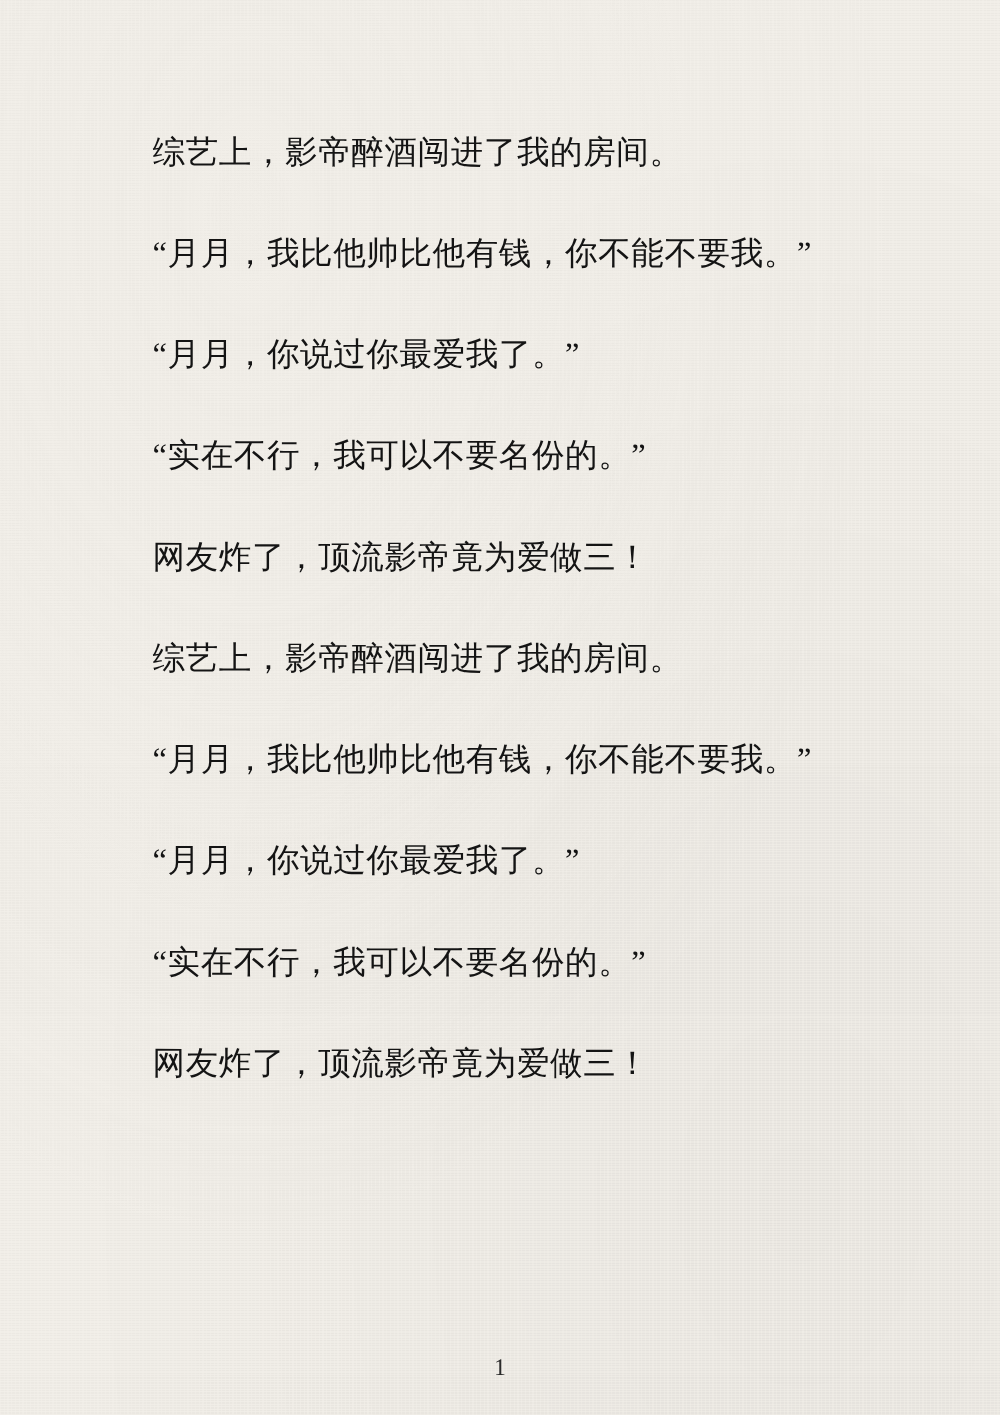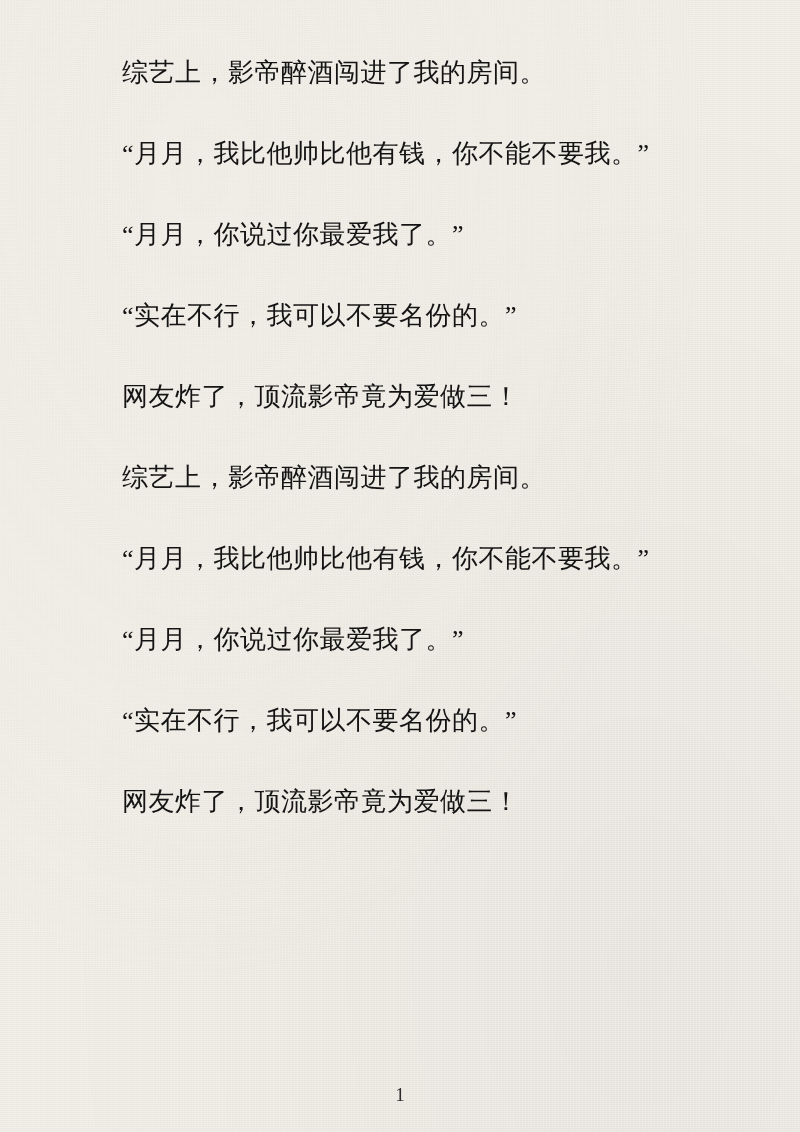--- a/index.html
+++ b/index.html
@@ -25,21 +25,21 @@
       radial-gradient(ellipse at 25% 15%, rgba(255,255,255,0.55), rgba(0,0,0,0) 60%),
       radial-gradient(ellipse at 80% 85%, rgba(0,0,0,0.035), rgba(0,0,0,0) 65%);
     mix-blend-mode: multiply;
     opacity: 0.9;
   }
   .page {
     position: relative;
     width: 800px;
     height: 1132px;
     box-sizing: border-box;
-    padding: 52px 108px 0 122px;
+    padding: 101px 108px 0 122px;
   }
   .content {
     position: relative;
     z-index: 2;
   }
   .para {
     font-size: 26px;
     line-height: 42px;
     color: #141414;
     letter-spacing: 0.5px;

